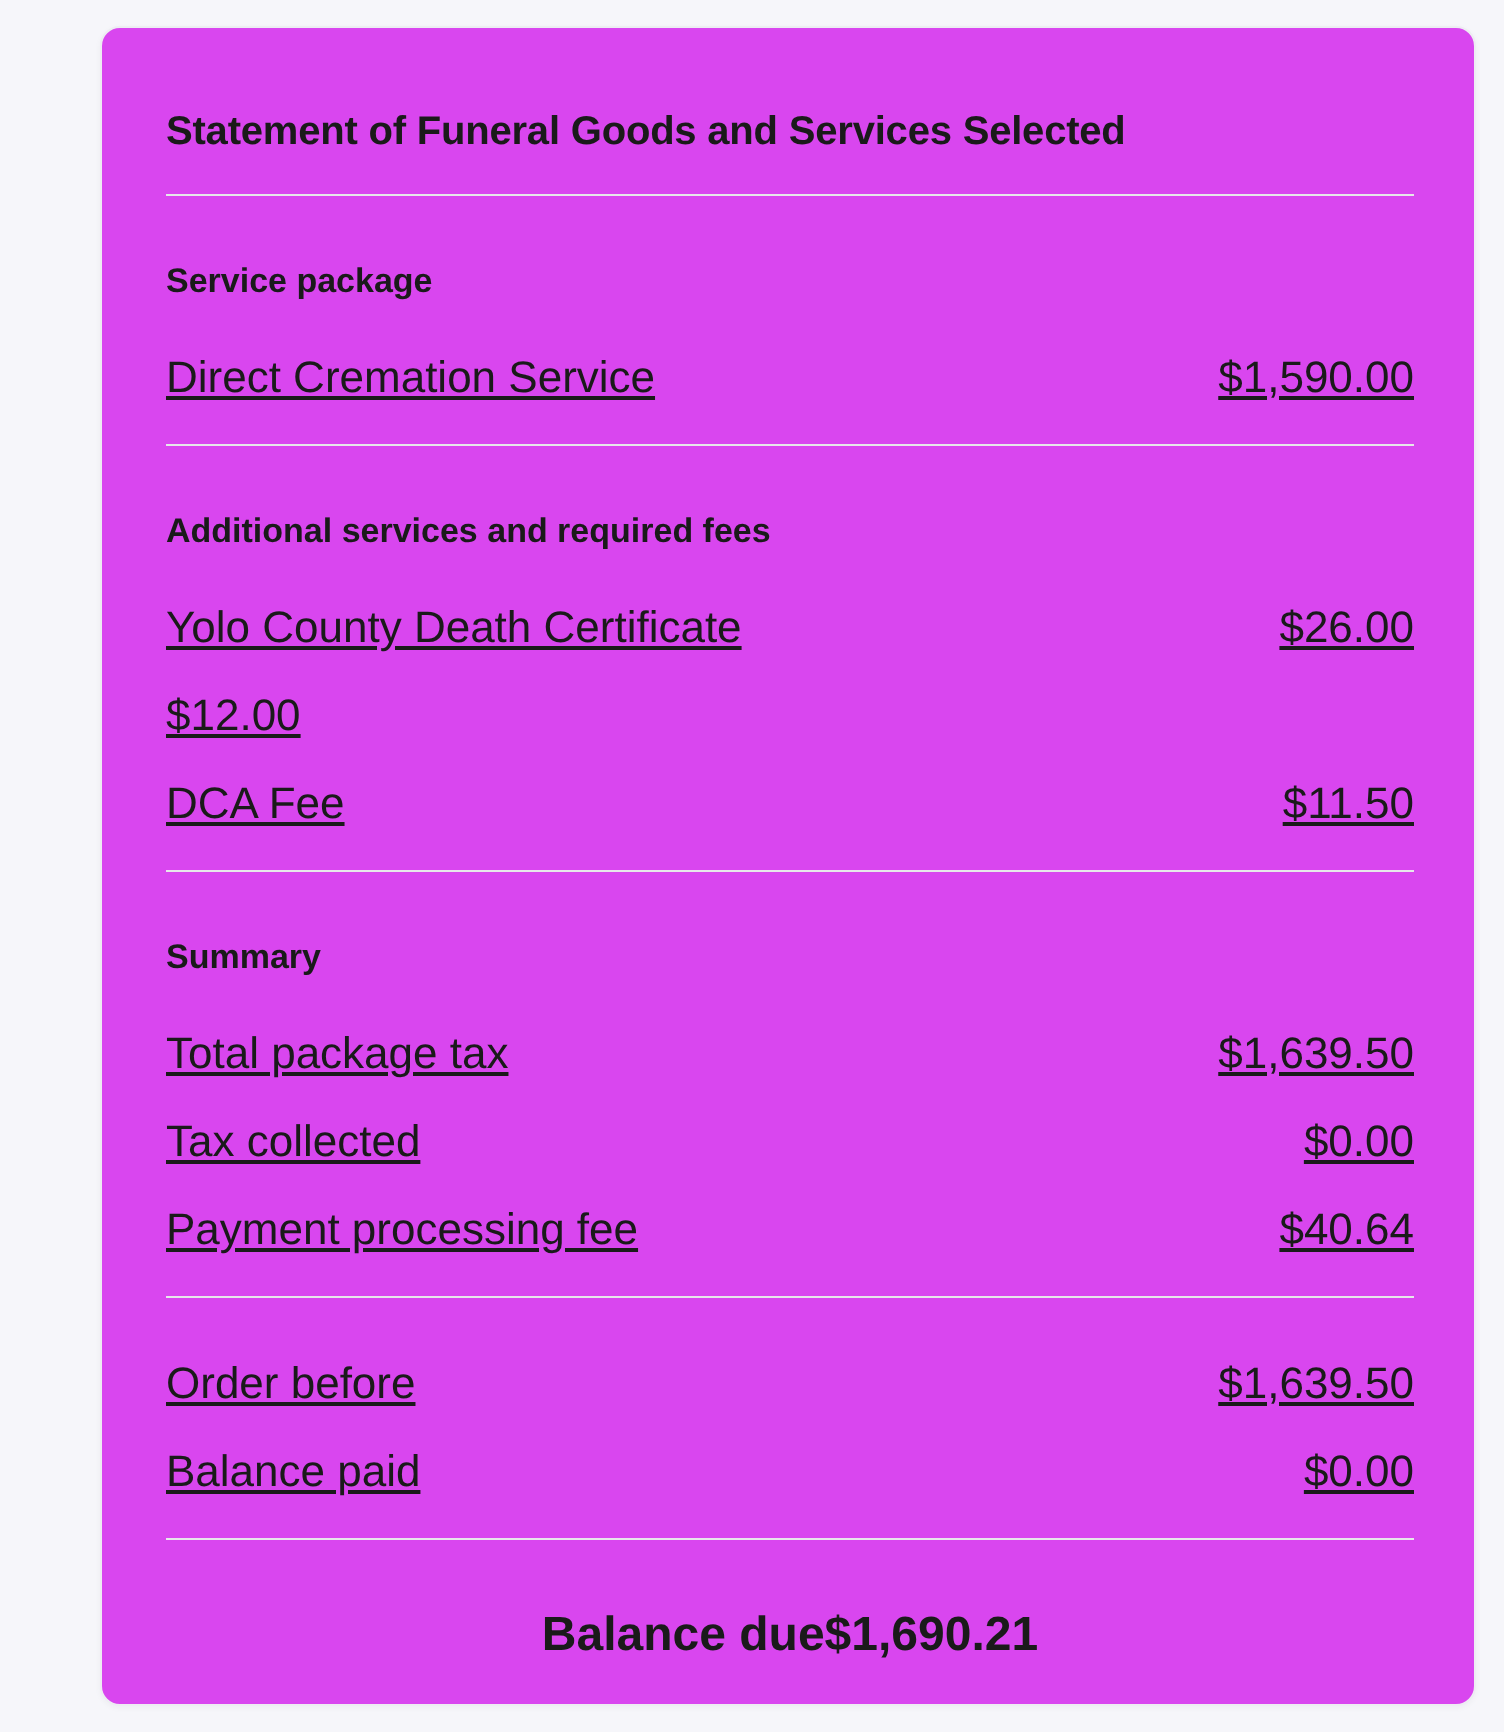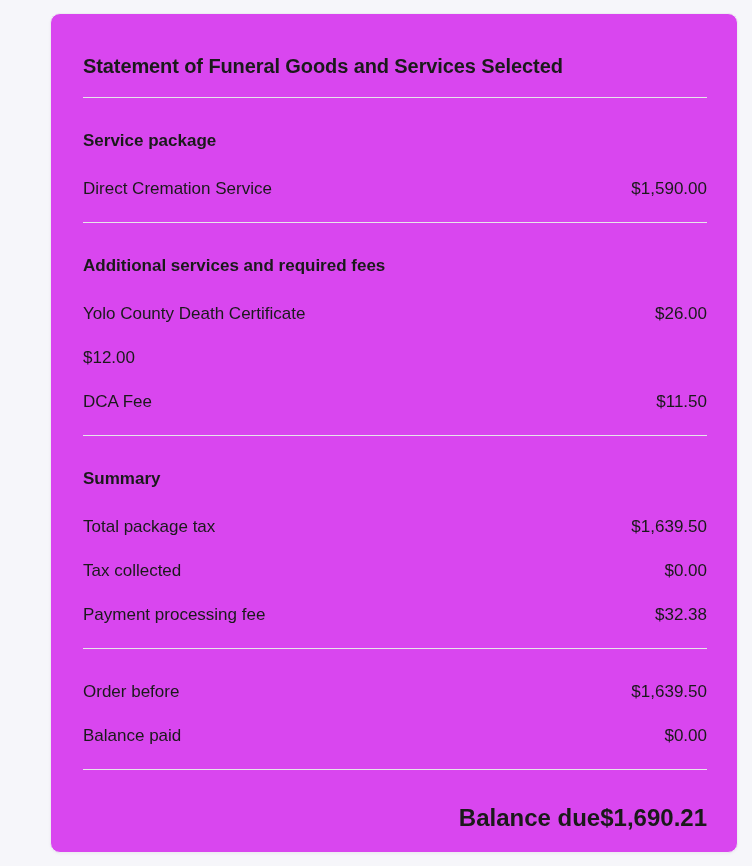--- a/index.html
+++ b/index.html
@@ -52,31 +52,32 @@
   .section-heading {
     margin: 0 0 26px 0;
     font-size: 17px;
     line-height: 22px;
     font-weight: 700;
   }
   .row {
     display: flex;
     justify-content: space-between;
     align-items: flex-end;
-    font-size: 17px;
+    font-size: 22px;
     line-height: 22px;
     margin-bottom: 22px;
+    text-decoration: underline;
   }
   .row .amount {
     text-align: right;
     white-space: nowrap;
   }
   .balance-due-row {
     display: flex;
-    justify-content: flex-end;
+    justify-content: center;
     align-items: baseline;
     font-size: 24px;
     line-height: 30px;
     font-weight: 700;
     margin-top: 33px;
   }
 </style>
 </head>
 <body>
 
@@ -119,21 +120,21 @@
       <div class="row">
         <span class="label">Total package tax</span>
         <span class="amount">$1,639.50</span>
       </div>
       <div class="row">
         <span class="label">Tax collected</span>
         <span class="amount">$0.00</span>
       </div>
       <div class="row">
         <span class="label">Payment processing fee</span>
-        <span class="amount">$32.38</span>
+        <span class="amount">$40.64</span>
       </div>
     </section>
 
     <hr class="divider section-gap">
 
     <section>
       <div class="row">
         <span class="label">Order before</span>
         <span class="amount">$1,639.50</span>
       </div>

